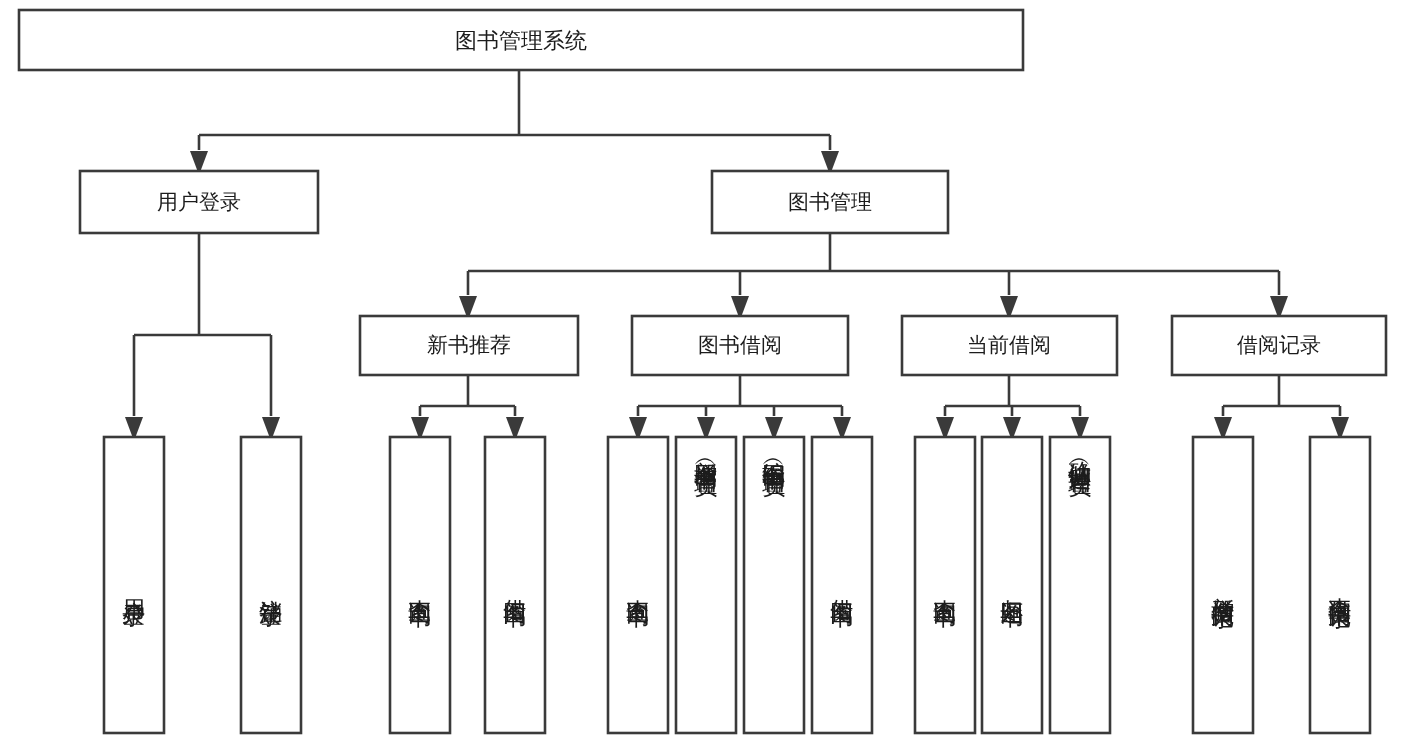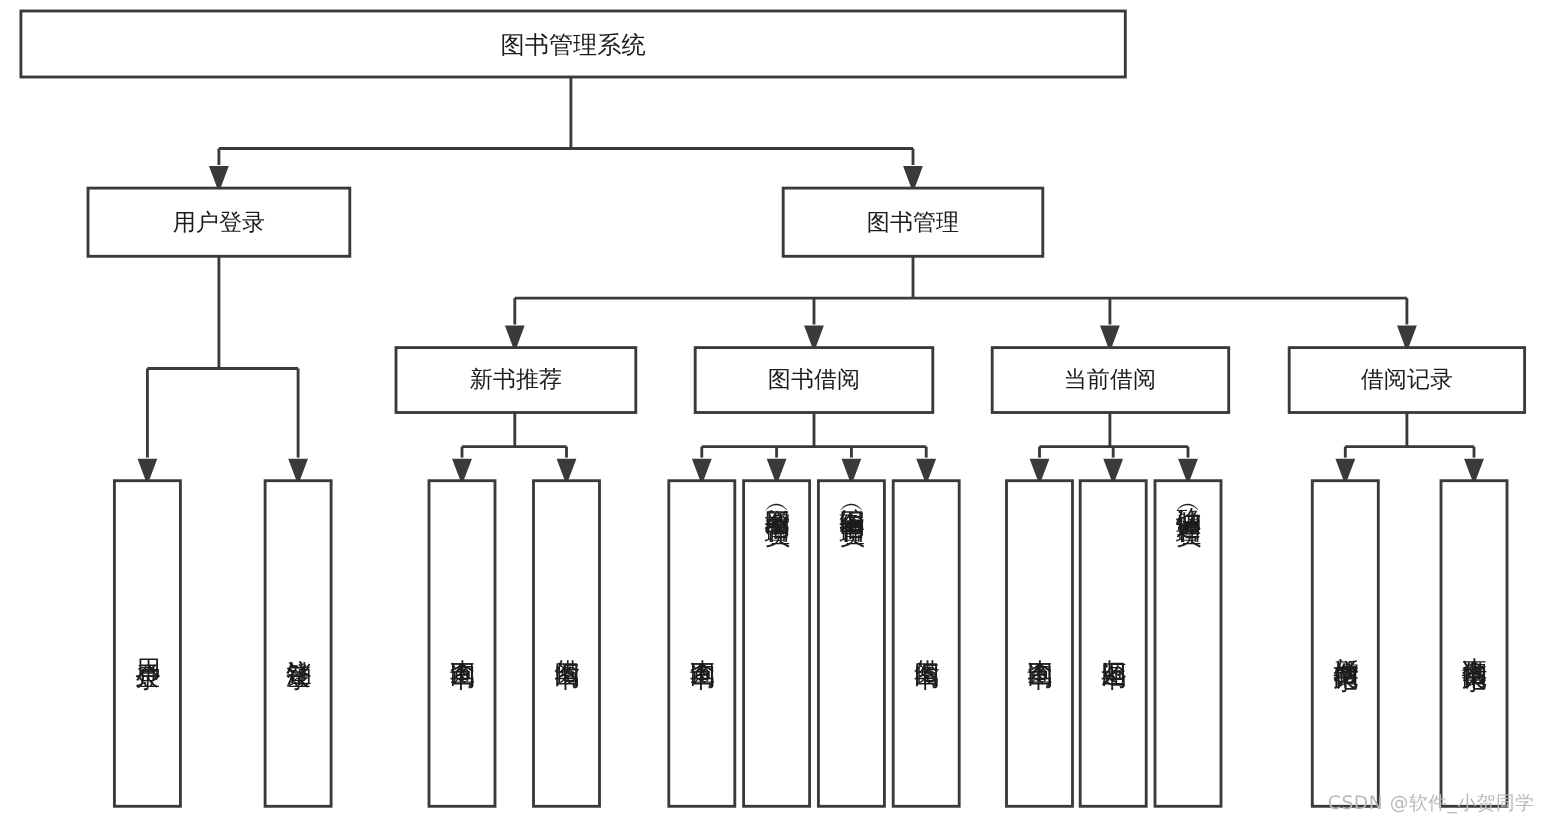--- a/index.html
+++ b/index.html
@@ -258,14 +258,13 @@
     <span class="leaf-label" style="padding-top:6px;">确认归还（管理员）</span>
   </div>
 
   <div class="leaf-label-wrap" style="left:1193px; top:437px; width:60px; height:296px;">
     <span class="leaf-label">新增借阅记录</span>
   </div>
   <div class="leaf-label-wrap" style="left:1310px; top:437px; width:60px; height:296px;">
     <span class="leaf-label">查询借阅记录</span>
   </div>
 
-  <div class="watermark">CSDN @软件_小贺同学</div>
 </div>
 
 </body></html>

